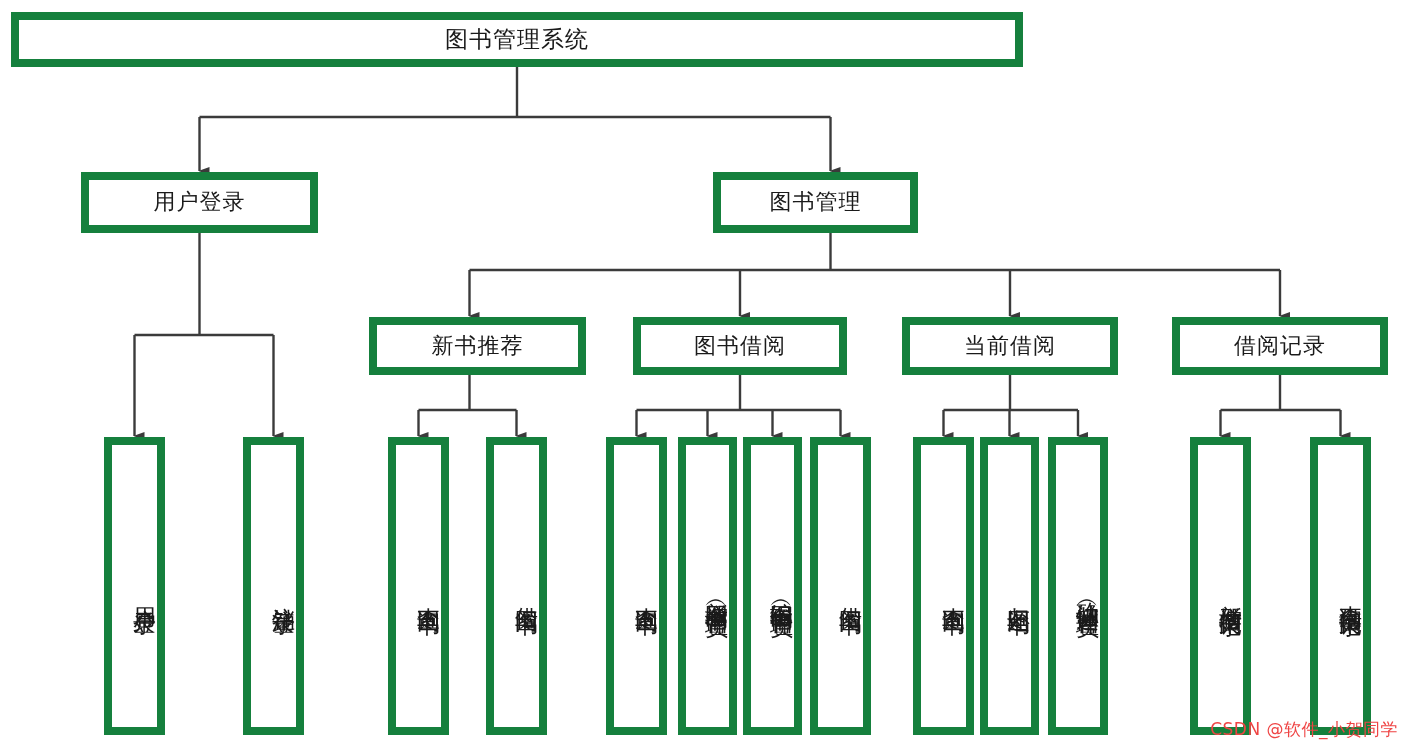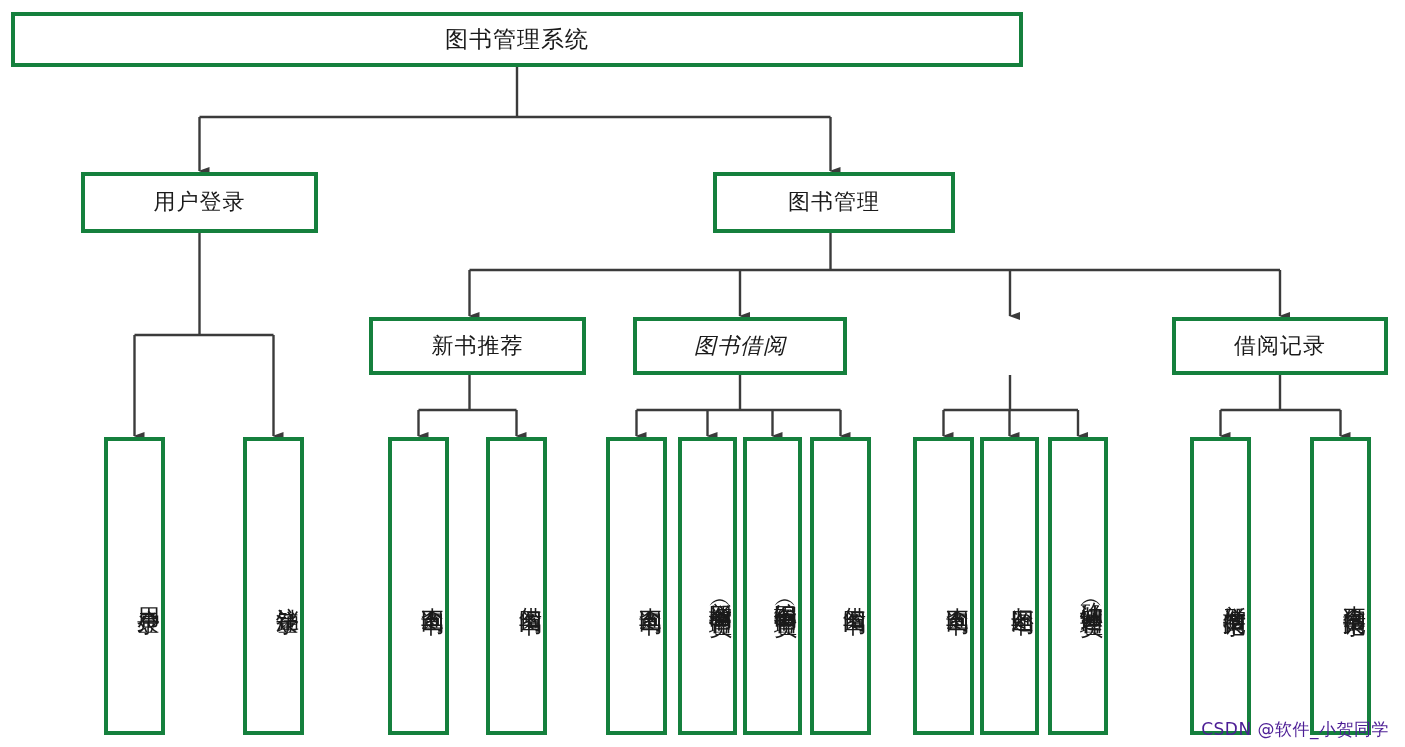--- a/index.html
+++ b/index.html
@@ -21,21 +21,21 @@
     position: absolute;
     left: 0;
     top: 0;
     width: 1405px;
     height: 747px;
     pointer-events: none;
   }
   .node {
     position: absolute;
     box-sizing: border-box;
-    border: 4px solid #15803d;
+    border: 8px solid #15803d;
     background: #ffffff;
     display: flex;
     align-items: center;
     justify-content: center;
     color: #1a1a1a;
     text-align: right;
   }
   .node.horiz {
     font-size: 22px;
     letter-spacing: 1px;
@@ -54,24 +54,24 @@
   .node.vert .label {
     writing-mode: vertical-rl;
     text-orientation: upright;
     white-space: nowrap;
   }
   .node.root {
     font-size: 23px;
   }
   #watermark {
     position: absolute;
-    right: 16px;
+    right: 7px;
     bottom: 6px;
     font-size: 17px;
-    color: #4c1d95;
+    color: #ef4444;
     letter-spacing: 0.5px;
     white-space: nowrap;
     user-select: none;
   }
 </style>
 </head>
 <body>
 
 <div id="canvas">
 
@@ -118,29 +118,32 @@
       </g>
   </svg>
 
   <div class="node horiz root" style="left: 11px; top: 12px; width: 1012px; height: 55px;">
     <span class="label">图书管理系统</span>
   </div>
 
   <div class="node horiz" style="left: 81px; top: 172px; width: 237px; height: 61px;">
     <span class="label">用户登录</span>
   </div>
-  <div class="node horiz" style="left: 713px; top: 172px; width: 242px; height: 61px;">
+  <div class="node horiz" style="left: 713px; top: 172px; width: 205px; height: 61px;">
     <span class="label">图书管理</span>
   </div>
 
   <div class="node horiz" style="left: 361px; top: 317px; width: 217px; height: 58px; margin-left: 8px;">
     <span class="label">新书推荐</span>
   </div>
-  <div class="node horiz" style="left: 633px; top: 317px; width: 214px; height: 58px; font-style: italic;">
+  <div class="node horiz" style="left: 633px; top: 317px; width: 214px; height: 58px;">
     <span class="label">图书借阅</span>
+  </div>
+  <div class="node horiz" style="left: 902px; top: 317px; width: 216px; height: 58px;">
+    <span class="label">当前借阅</span>
   </div>
   <div class="node horiz" style="left: 1172px; top: 317px; width: 216px; height: 58px; font-family: Liberation Serif, serif;">
     <span class="label">借阅记录</span>
   </div>
 
   <div class="node vert" style="left: 104px; top: 437px; width: 61px; height: 298px;">
     <span class="label">用户登录</span>
   </div>
   <div class="node vert" style="left: 243px; top: 437px; width: 61px; height: 298px;">
     <span class="label">注销登录</span>

